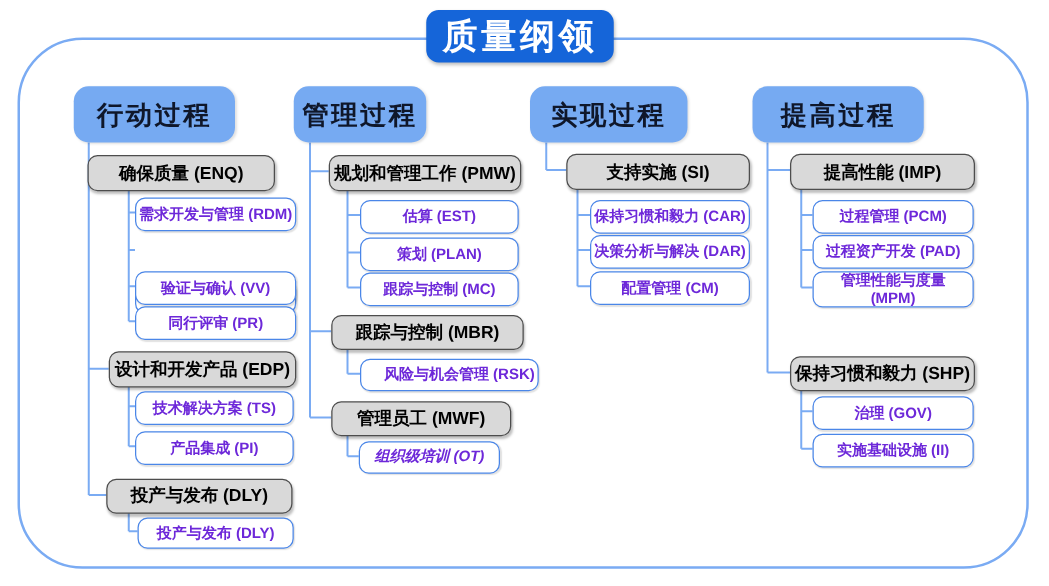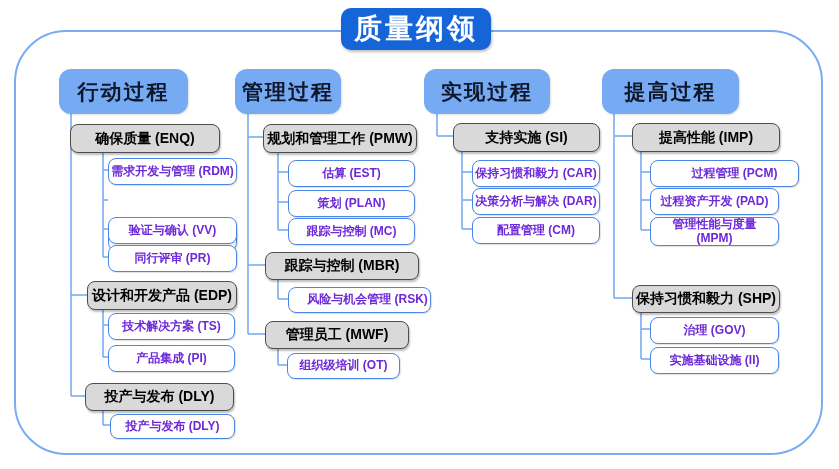--- a/index.html
+++ b/index.html
@@ -118,29 +118,29 @@
 
   <div class="grp" style="left:263px;top:124px;width:152px;height:27px;">规划和管理工作 (PMW)</div>
   <div class="itm" style="left:288px;top:160px;width:125px;height:25px;">估算 (EST)</div>
   <div class="itm" style="left:288px;top:190px;width:125px;height:25px;">策划 (PLAN)</div>
   <div class="itm" style="left:288px;top:218px;width:125px;height:25px;">跟踪与控制 (MC)</div>
 
   <div class="grp" style="left:265px;top:252px;width:152px;height:26px;">跟踪与控制 (MBR)</div>
   <div class="itm" style="left:288px;top:287px;width:125px;height:24px;padding-left:16px;">风险与机会管理 (RSK)</div>
 
   <div class="grp" style="left:265px;top:321px;width:142px;height:26px;">管理员工 (MWF)</div>
-  <div class="itm" style="left:287px;top:353px;width:111px;height:24px;">组织级培训 (OT)</div>
+  <div class="itm" style="left:287px;top:353px;width:111px;height:24px;font-style:italic;">组织级培训 (OT)</div>
 
   <div class="grp" style="left:453px;top:123px;width:145px;height:27px;">支持实施 (SI)</div>
   <div class="itm" style="left:472px;top:160px;width:126px;height:25px;">保持习惯和毅力 (CAR)</div>
   <div class="itm" style="left:472px;top:188px;width:126px;height:25px;">决策分析与解决 (DAR)</div>
   <div class="itm" style="left:472px;top:217px;width:126px;height:25px;">配置管理 (CM)</div>
 
   <div class="grp" style="left:632px;top:123px;width:146px;height:27px;">提高性能 (IMP)</div>
-  <div class="itm" style="left:650px;top:160px;width:127px;height:25px;padding-left:20px;">过程管理 (PCM)</div>
+  <div class="itm" style="left:650px;top:160px;width:127px;height:25px;">过程管理 (PCM)</div>
   <div class="itm" style="left:650px;top:188px;width:127px;height:25px;">过程资产开发 (PAD)</div>
   <div class="itm" style="left:650px;top:217px;width:127px;height:27px;">管理性能与度量
 (MPM)</div>
 
   <div class="grp" style="left:632px;top:285px;width:146px;height:26px;">保持习惯和毅力 (SHP)</div>
   <div class="itm" style="left:650px;top:317px;width:127px;height:25px;">治理 (GOV)</div>
   <div class="itm" style="left:650px;top:347px;width:127px;height:25px;">实施基础设施 (II)</div>
 
 </div>
 

